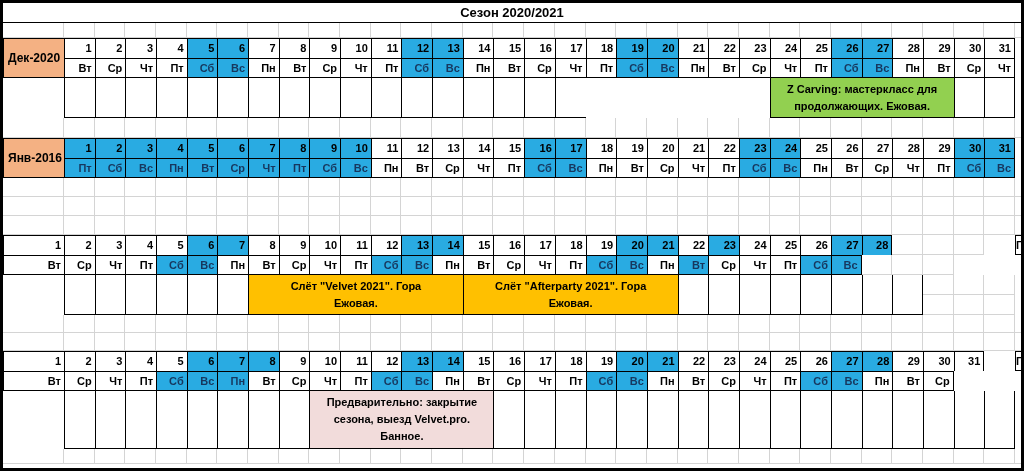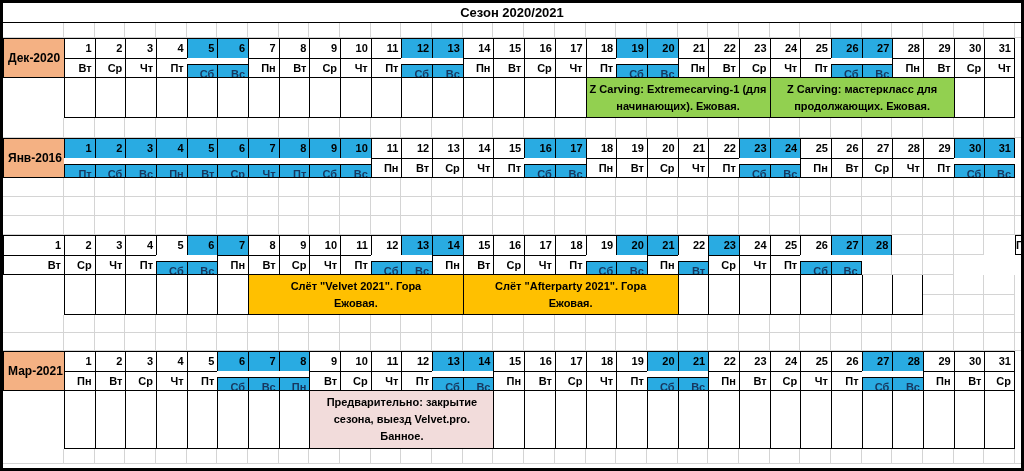--- a/index.html
+++ b/index.html
@@ -33,21 +33,21 @@
   }
   .num, .wd {
     font-size:11px; line-height:19px; color:#000;
     text-align:right; padding-right:3px;
     border-left:1px solid var(--border,#000);
     border-top:1px solid var(--border,#000);
     background:#fff; overflow:hidden;
   }
   .wd { border-bottom:1px solid var(--border,#000); }
   .we { background:var(--blue,#29ABE2); }
-  .wd.we { color:var(--wetext,#17375E);margin-top:6px; }
+  .wd.we { color:var(--wetext,#17375E); }
   .lastc { border-right:1px solid var(--border,#000); }
   .ghost {
     border:none;
     border-right:1px solid var(--grid,#d4d4d4);
     background:#fff;
   }
   .ghost.gb { border-bottom:1px solid var(--grid,#d4d4d4); }
 
   .ecell {
     border-left:1px solid var(--border,#000);
@@ -191,22 +191,20 @@
         <div class="ecell" style="grid-column: 9;"></div>
         <div class="ecell" style="grid-column: 10;"></div>
         <div class="ecell" style="grid-column: 11;"></div>
         <div class="ecell" style="grid-column: 12;"></div>
         <div class="ecell" style="grid-column: 13;"></div>
         <div class="ecell" style="grid-column: 14;"></div>
         <div class="ecell" style="grid-column: 15;"></div>
         <div class="ecell" style="grid-column: 16;"></div>
         <div class="ecell" style="grid-column: 17;"></div>
         <div class="ecell" style="grid-column: 18;"></div>
-        <div class="event" style="grid-column: 19 / 25; background: rgb(146, 208, 80);">Z Carving: Extremecarving-1 (для
-начинающих). Ежовая.</div>
         <div class="event" style="grid-column: 25 / 31; background: rgb(146, 208, 80);">Z Carving: мастеркласс для
 продолжающих. Ежовая.</div>
         <div class="ecell" style="grid-column: 31;"></div>
         <div class="ecell lastc" style="grid-column: 32;"></div>
       </div>
       <div class="row gap-row" style="height: 20px;">
         <div class="gcell"></div>
         <div class="gcell"></div>
         <div class="gcell"></div>
         <div class="gcell"></div>
@@ -566,21 +564,20 @@
         <div class="gcell"></div>
         <div class="gcell"></div>
         <div class="gcell"></div>
         <div class="gcell"></div>
         <div class="gcell"></div>
         <div class="gcell"></div>
         <div class="gcell"></div>
         <div class="gcell sliver"></div>
       </div>
       <div class="row mgrid">
-        <div class="mlabel">Мар-2021</div>
         <div class="num">1</div>
         <div class="num">2</div>
         <div class="num">3</div>
         <div class="num">4</div>
         <div class="num">5</div>
         <div class="num we">6</div>
         <div class="num we">7</div>
         <div class="num we">8</div>
         <div class="num">9</div>
         <div class="num">10</div>

